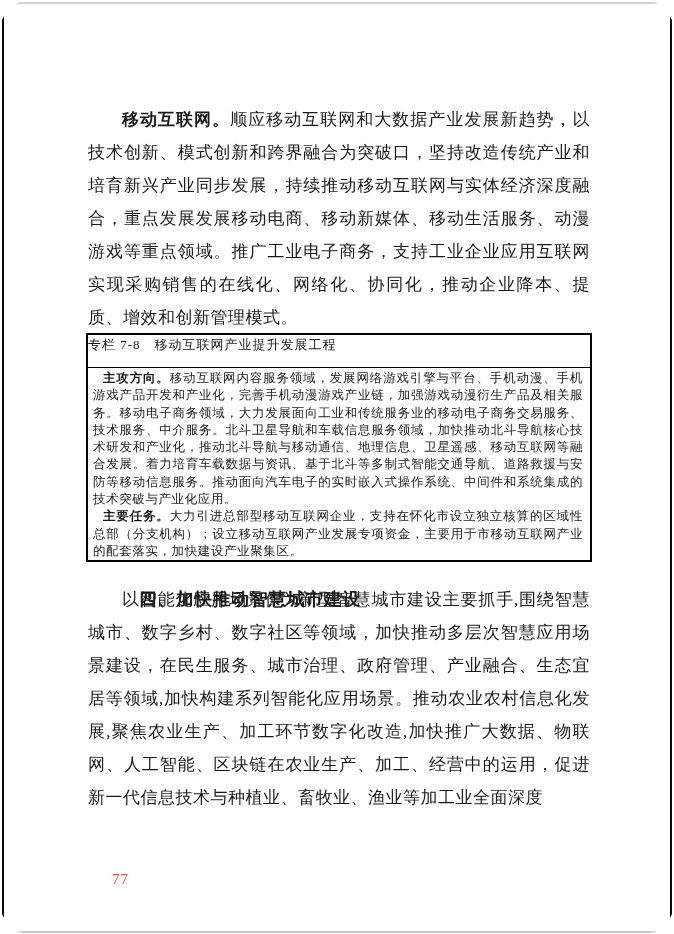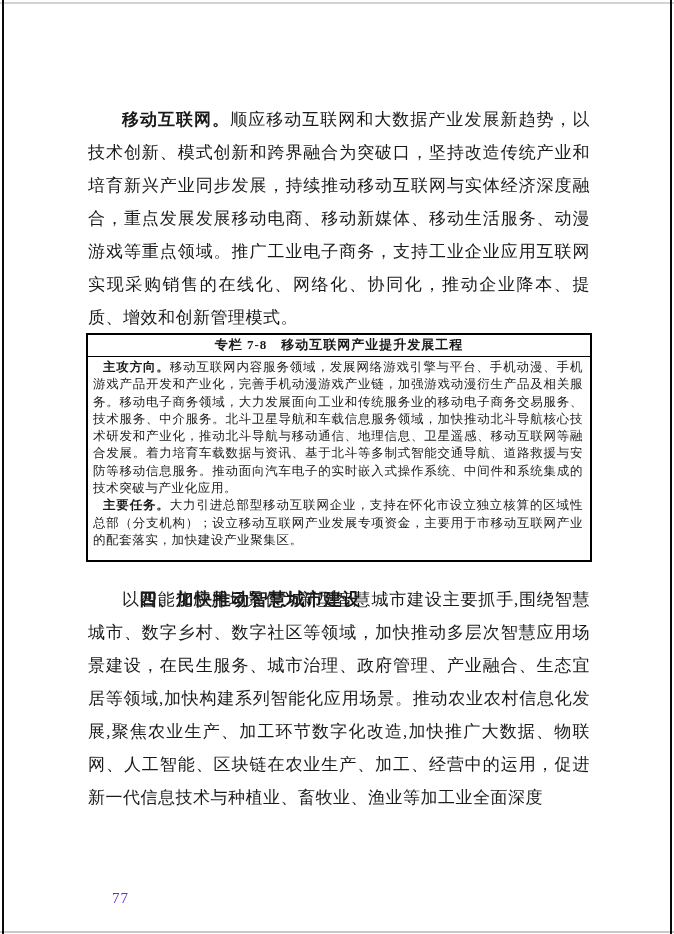--- a/index.html
+++ b/index.html
@@ -8,20 +8,21 @@
     background: #ffffff;
   }
   .page {
     position: relative;
     width: 674px;
     height: 934px;
     background: #ffffff;
     overflow: hidden;
     font-family: "Liberation Serif", "DejaVu Serif", serif;
     color: #1a1a1a;
+    border-radius: 31px;
   }
   .edge { position: absolute; }
   .edge-top    { top: 2px; left: 0; width: 100%; height: 2px; background: #d2d2d2; }
   .edge-bottom { bottom: 1px; left: 0; width: 100%; height: 2px; background: #c9c9c9; }
   .edge-left   { left: 2px; top: 0; width: 2px; height: 100%; background: #0a0a0a; }
   .edge-right  { right: 2px; top: 0; width: 2px; height: 100%; background: #0a0a0a; }
 
   .content {
     position: absolute;
     left: 88px;
@@ -49,25 +50,25 @@
     top: 333px;
     left: -2px;
     width: 506px;
     height: 229px;
     border: 2px solid #000;
     box-sizing: border-box;
     overflow: hidden;
     background: #fff;
   }
   .box-title {
-    font-weight: bold;
-    text-align: center;
+    font-weight: normal;
+    text-align: left;
     font-size: 13px;
     line-height: 18px;
-    padding: 1px 0 2px 0;
+    padding: 1px 0 13px 0;
     border-bottom: 1.5px solid #000;
     letter-spacing: 1px;
   }
   .box-body {
     padding: 2px 7px 3px 5px;
   }
   .box-para {
     margin: 0;
     font-size: 12.5px;
     line-height: 17.3px;
@@ -87,23 +88,22 @@
     font-weight: bold;
     line-height: 28px;
     text-indent: 2em;
     letter-spacing: 1px;
   }
   .page-num {
     position: absolute;
     left: 112px;
     top: 871px;
     font-size: 15px;
-    color: #6d28d9;
+    color: #ef4444;
     letter-spacing: 1px;
-    margin-top: 19px;
   }
 </style>
 </head>
 <body>
 
 <div class="page">
   <div class="edge edge-top"></div>
   <div class="edge edge-bottom"></div>
   <div class="edge edge-left"></div>
   <div class="edge edge-right"></div>

